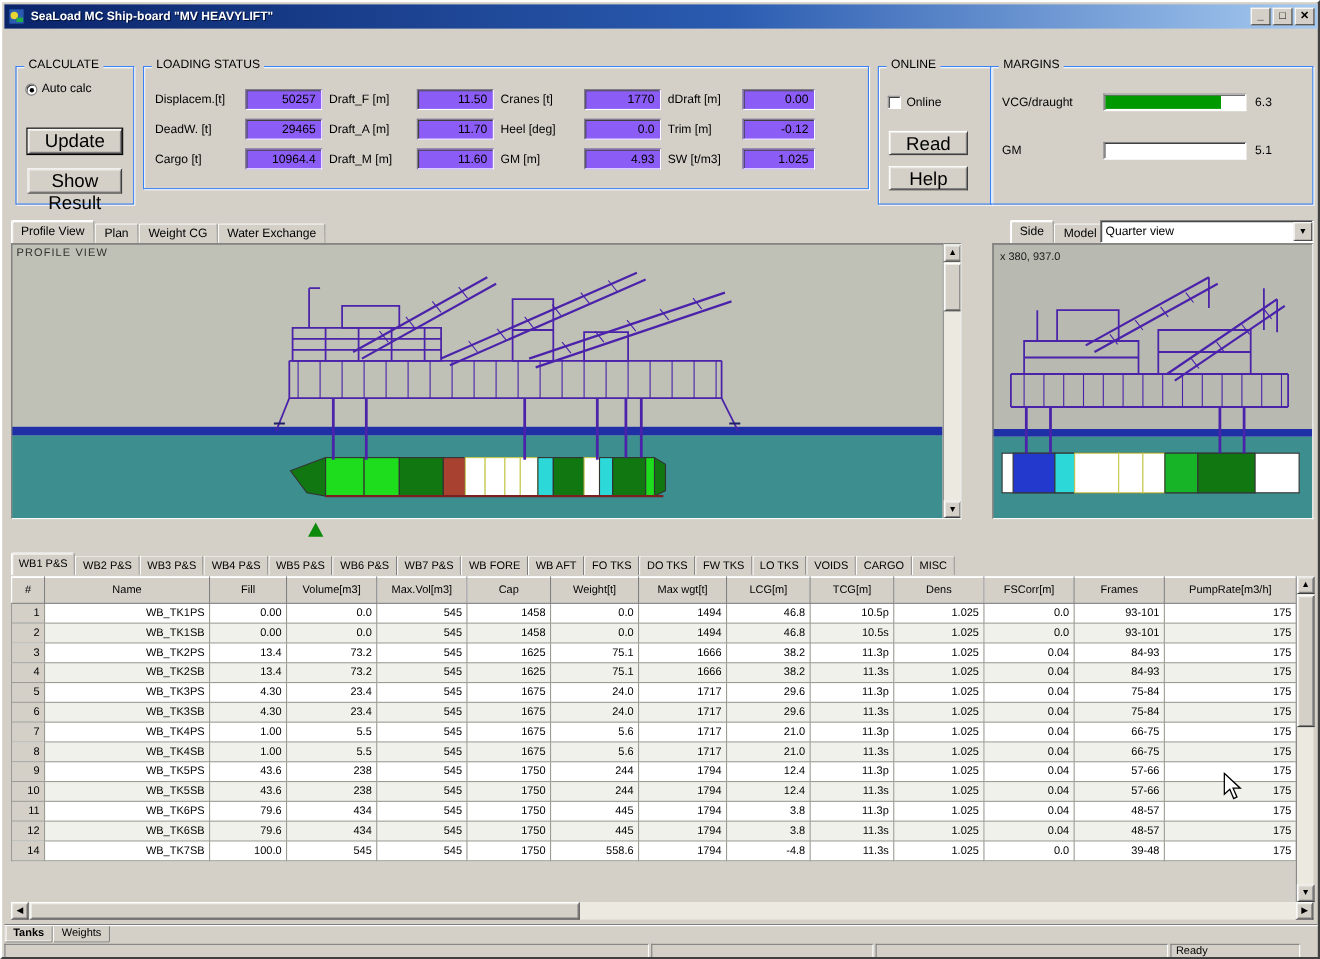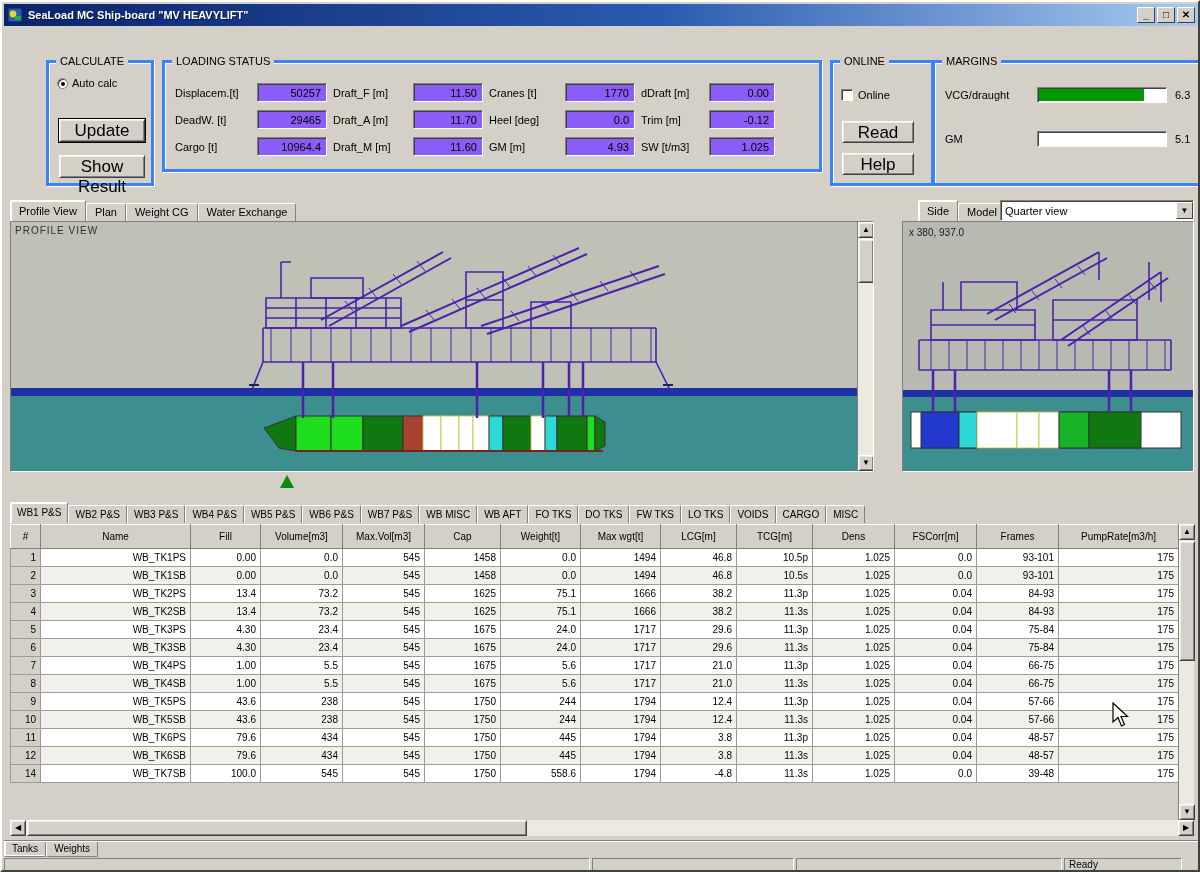--- a/index.html
+++ b/index.html
@@ -14,21 +14,21 @@
     background:linear-gradient(90deg,#0a246a 0%,#2a5bb0 55%,#a6caf0 100%);
     display:flex;align-items:center;padding:0 3px;color:#fff;font-weight:bold;}
   .title-text{margin-left:5px;white-space:nowrap;overflow:hidden;text-shadow:1px 1px 0 #00113a;}
   .tb-btns{margin-left:auto;display:flex;gap:2px;}
   .tb-btn{width:18px;height:16px;background:#d4d0c8;color:#000;font-size:10px;line-height:14px;
     text-align:center;border:1px solid;border-color:#fff #404040 #404040 #fff;font-weight:bold;}
   .menubar{position:absolute;left:2px;top:24px;width:1194px;height:20px;display:flex;
     align-items:center;padding-left:2px;border-bottom:1px solid #fff;}
   .menu-item{padding:2px 9px;}
   
-  .grp{position:absolute;border:3px solid #3b82f6;box-shadow:1px 1px 0 #ffffff, inset 1px 1px 0 #ffffff;margin-left:32px;}
+  .grp{position:absolute;border:1px solid #3b82f6;box-shadow:1px 1px 0 #ffffff, inset 1px 1px 0 #ffffff;}
   .grp .caption{position:absolute;top:-8px;left:7px;background:#d4d0c8;padding:0 4px;}
   .textbox{background:#8b5cf6;border:1px solid;border-color:#808080 #fff #fff #808080;
     box-shadow:inset 1px 1px 0 #404040;padding:1px 5px 0 3px;height:19px;line-height:16px;}
   .btn{background:#d4d0c8;border:1px solid;border-color:#fff #404040 #404040 #fff;
     box-shadow:inset 1px 1px 0 #ecebe5, inset -1px -1px 0 #808080;
     font-family:inherit;font-size:17px;text-align:center;cursor:default;}
   .btn.default{outline:1px solid #000;}
   
   .radio-row{position:absolute;left:8px;top:14px;display:flex;align-items:center;gap:4px;}
   .radio{width:11px;height:11px;border-radius:50%;background:#fff;border:1px solid #808080;
@@ -80,21 +80,21 @@
   table.tanks th{background:#d4d0c8;font-weight:normal;border:1px solid #808080;
     border-top-color:#fff;border-left-color:#fff;height:24px;padding:0 3px;overflow:hidden;white-space:nowrap;}
   table.tanks td{border:1px solid #9c9c94;height:18px;padding:0 4px;text-align:right;
     overflow:hidden;white-space:nowrap;}
   table.tanks tr:nth-child(even) td{background:#f1f1ec;}
   td.c-idx{background:#d4d0c8 !important;text-align:center;border-color:#808080;}
   
   .minitab{height:15px;line-height:14px;font-size:10px;padding:0 7px;background:#d4d0c8;
     border:1px solid #808080;border-top:none;border-left-color:#fff;
     border-bottom-right-radius:2px;border-bottom-left-radius:2px;}
-  .minitab.selected{box-shadow:inset 1px -1px 0 #fff;font-weight:normal;}
+  .minitab.selected{box-shadow:inset 1px -1px 0 #fff;font-weight:bold;}
   .statusbar{position:absolute;left:2px;top:854px;width:1194px;height:16px;display:flex;gap:2px;padding-top:2px;}
   .spanel{height:13px;border:1px solid;border-color:#808080 #fff #fff #808080;padding:0 4px;font-size:10px;line-height:12px;}
   .divider{position:absolute;left:2px;width:1194px;height:2px;border-top:1px solid #808080;border-bottom:1px solid #fff;}
   .tri{position:absolute;width:0;height:0;border-left:7px solid transparent;border-right:7px solid transparent;
     border-bottom:13px solid #0b8a0b;}
   .cursor{position:absolute;z-index:99;}
 </style>
 </head>
 <body>
 
@@ -291,21 +291,21 @@
   </div>
 
   <div class="tabstrip" style="left:8px;top:500px;">
       <span class="tab tanktab selected">WB1 P&amp;S</span>
       <span class="tab tanktab">WB2 P&amp;S</span>
       <span class="tab tanktab">WB3 P&amp;S</span>
       <span class="tab tanktab">WB4 P&amp;S</span>
       <span class="tab tanktab">WB5 P&amp;S</span>
       <span class="tab tanktab">WB6 P&amp;S</span>
       <span class="tab tanktab">WB7 P&amp;S</span>
-      <span class="tab tanktab">WB MISC</span>
+      <span class="tab tanktab">WB FORE</span>
       <span class="tab tanktab">WB AFT</span>
       <span class="tab tanktab">FO TKS</span>
       <span class="tab tanktab">DO TKS</span>
       <span class="tab tanktab">FW TKS</span>
       <span class="tab tanktab">LO TKS</span>
       <span class="tab tanktab">VOIDS</span>
       <span class="tab tanktab">CARGO</span>
       <span class="tab tanktab">MISC</span>
     </div>
 

